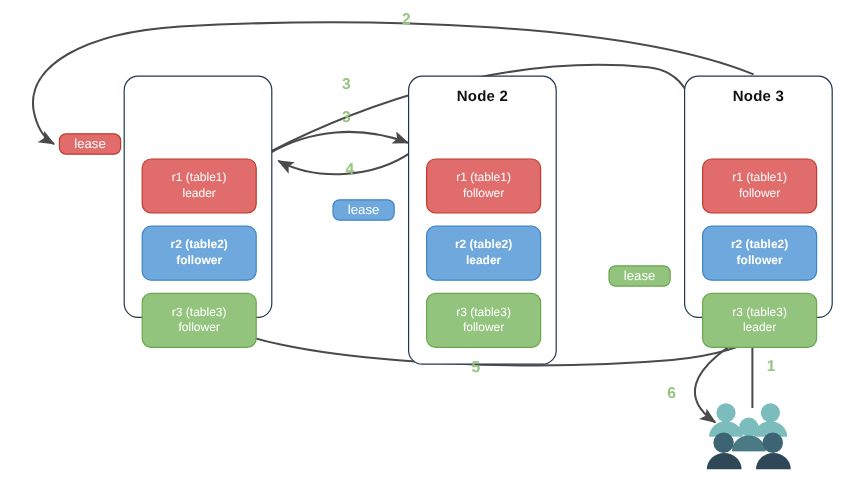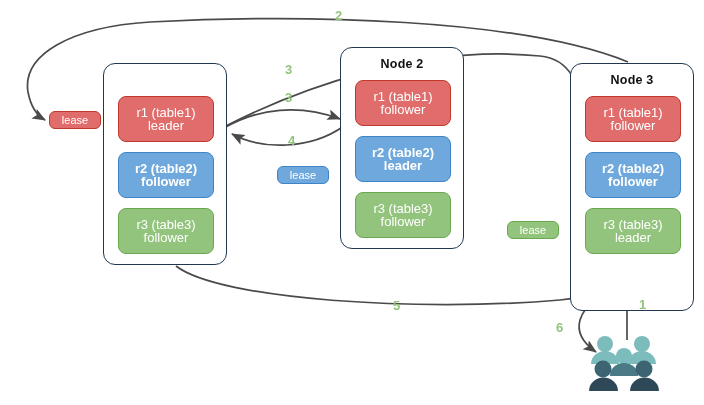--- a/index.html
+++ b/index.html
@@ -3,21 +3,21 @@
 <meta charset="utf-8">
 <style>
   html,body{margin:0;padding:0;background:#ffffff;}
   body{width:704px;height:405px;overflow:hidden;font-family:"Liberation Sans",sans-serif;}
   #canvas{position:relative;width:704px;height:405px;background:#fff;}
   svg.layer{position:absolute;left:0;top:0;width:704px;height:405px;overflow:visible;}
   .node{position:absolute;background:#ffffff;border:1.6px solid #21374f;border-radius:12px;box-sizing:border-box;}
   .node-title{position:absolute;left:0;right:0;top:9px;text-align:center;font-size:12.5px;font-weight:bold;color:#111111;letter-spacing:.2px;}
   .replica{position:absolute;left:14px;width:96px;height:46px;border-radius:8px;box-sizing:border-box;
            display:flex;flex-direction:column;align-items:center;justify-content:center;
-           color:#ffffff;font-size:13px;line-height:13px;text-align:center;}
+           color:#ffffff;font-size:10px;line-height:13px;text-align:center;margin-top:36px;}
   .rep-red{background:#e06c6c;border:1.6px solid #c0392b;}
   .rep-blue{background:#6fa8dc;border:1.6px solid #3d85c6;font-weight:bold;}
   .rep-green{background:#93c47d;border:1.6px solid #6aa84f;}
   .r-a{top:32px;} .r-b{top:88px;} .r-c{top:144px;}
   .lease{position:absolute;border-radius:6px;box-sizing:border-box;display:flex;align-items:center;justify-content:center;
          color:#ffffff;font-size:11px;height:18px;width:52px;}
   .lease-red{background:#e06c6c;border:1.6px solid #c0392b;}
   .lease-blue{background:#6fa8dc;border:1.6px solid #3d85c6;}
   .lease-green{background:#93c47d;border:1.6px solid #6aa84f;}
   .steplabel{position:absolute;color:#93c47d;font-size:13px;font-weight:bold;font-family:"Liberation Sans",sans-serif;}
@@ -58,37 +58,37 @@
     <div class="replica rep-blue r-b">
       <span>r2 (table2)</span>
       <span>follower</span>
     </div>
     <div class="replica rep-green r-c">
       <span>r3 (table3)</span>
       <span>follower</span>
     </div>
   </div>
 
-  <div class="node" style="left:340px;top:47px;width:124px;height:202px;">
+  <div class="node" style="left:340px;top:63px;width:124px;height:241px;">
     <div class="node-title">Node 2</div>
     <div class="replica rep-red r-a">
       <span>r1 (table1)</span>
       <span>follower</span>
     </div>
     <div class="replica rep-blue r-b">
       <span>r2 (table2)</span>
       <span>leader</span>
     </div>
     <div class="replica rep-green r-c">
       <span>r3 (table3)</span>
       <span>follower</span>
     </div>
   </div>
 
-  <div class="node" style="left:570px;top:63px;width:124px;height:248px;">
+  <div class="node" style="left:570px;top:63px;width:124px;height:202px;">
     <div class="node-title">Node 3</div>
     <div class="replica rep-red r-a">
       <span>r1 (table1)</span>
       <span>follower</span>
     </div>
     <div class="replica rep-blue r-b">
       <span>r2 (table2)</span>
       <span>follower</span>
     </div>
     <div class="replica rep-green r-c">

